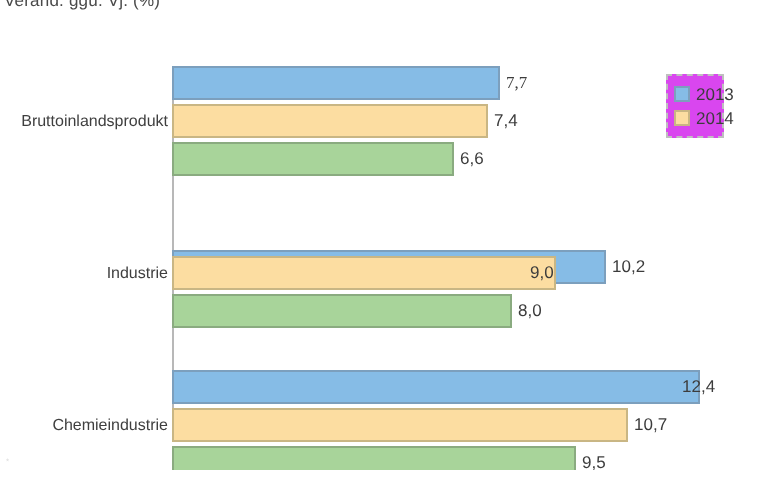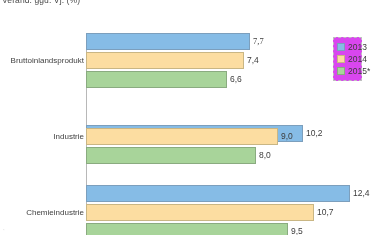--- a/index.html
+++ b/index.html
@@ -154,32 +154,32 @@
         </div>
       </div>
       <div class="group" style="top: 76px; height: 55px;">
         <div class="cat-label" style="top: 22.5px;">Industrie</div>
         <div class="bar-row" style="top: 16px; width: 257px;">
           <div class="bar s0" title="2013 Industrie 10,2" style="width: 217px;"></div>
           <div class="bar-value" style="left: 217px;">10,2</div>
         </div>
         <div class="bar-row" style="top: 19px; width: 232px;">
           <div class="bar s1" title="2014 Industrie 9,0" style="width: 192px;"></div>
-          <div class="bar-value" style="left: 192px;">9,0</div>
+          <div class="bar-value" style="left: 176px;">9,0</div>
         </div>
         <div class="bar-row" style="top: 38px; width: 210px; text-align: right;">
           <div class="bar s2" title="2015* Industrie 8,0" style="width: 170px;"></div>
           <div class="bar-value" style="left: 170px;">8,0</div>
         </div>
       </div>
       <div class="group" style="top: 152px; height: 55px;">
         <div class="cat-label" style="top: 22.5px;">Chemieindustrie</div>
         <div class="bar-row" style="top: 0px; width: 304px;">
           <div class="bar s0" title="2013 Chemieindustrie 12,4" style="width: 264px;"></div>
-          <div class="bar-value" style="left: 264px;">12,4</div>
+          <div class="bar-value" style="left: 252px;">12,4</div>
         </div>
         <div class="bar-row" style="top: 19px; width: 268px;">
           <div class="bar s1" title="2014 Chemieindustrie 10,7" style="width: 228px;"></div>
           <div class="bar-value" style="left: 228px;">10,7</div>
         </div>
         <div class="bar-row" style="top: 38px; width: 242px;">
           <div class="bar s2" title="2015* Chemieindustrie 9,5" style="width: 202px;"></div>
           <div class="bar-value" style="left: 202px; text-align: center;">9,5</div>
         </div>
       </div>
@@ -187,21 +187,17 @@
 
   <div id="legend">
     <div class="legend-item">
       <span class="legend-swatch s0"></span>
       <span class="legend-label">2013</span>
     </div>
     <div class="legend-item">
       <span class="legend-swatch s1"></span>
       <span class="legend-label">2014</span>
     </div>
-    <div class="legend-item">
-      <span class="legend-swatch s2"></span>
-      <span class="legend-label">2015*</span>
-    </div>
   </div>
 
   <div id="footnote">*</div>
 
 </div>
 
 </body></html>

